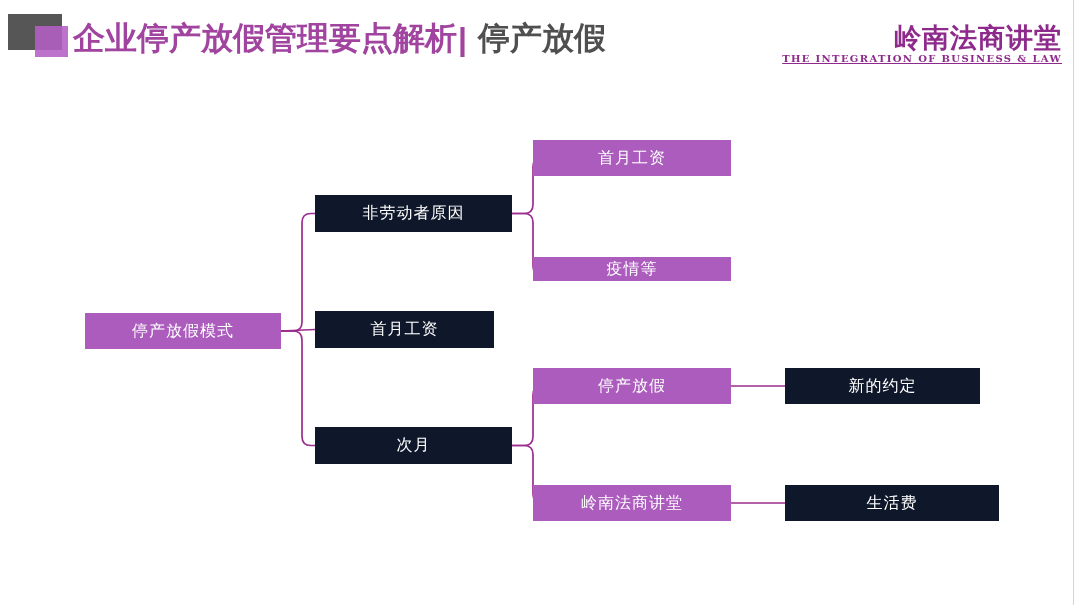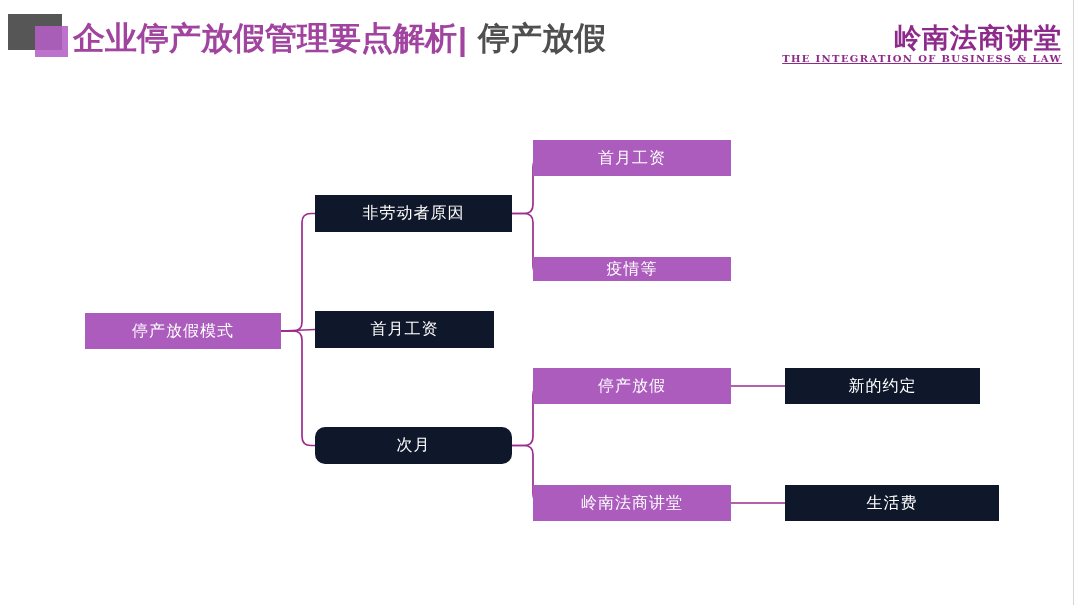--- a/index.html
+++ b/index.html
@@ -153,21 +153,21 @@
     <div id="nodes-layer">
         <div class="node purple" style="left: 85px; top: 313px; width: 196px; height: 36px;">
           <span>停产放假模式</span>
         </div>
         <div class="node gray" style="left: 315px; top: 195px; width: 197px; height: 37px;">
           <span>非劳动者原因</span>
         </div>
         <div class="node gray" style="left: 315px; top: 311px; width: 179px; height: 37px;">
           <span>首月工资</span>
         </div>
-        <div class="node gray" style="left: 315px; top: 427px; width: 197px; height: 37px; border-radius: 10px;">
+        <div class="node gray" style="left: 315px; top: 427px; width: 197px; height: 37px;">
           <span>次月</span>
         </div>
         <div class="node purple" style="left: 533px; top: 140px; width: 198px; height: 36px;">
           <span>首月工资</span>
         </div>
         <div class="node purple" style="left: 533px; top: 257px; width: 198px; height: 24px;">
           <span>疫情等</span>
         </div>
         <div class="node purple" style="left: 533px; top: 368px; width: 198px; height: 36px;">
           <span>停产放假</span>

